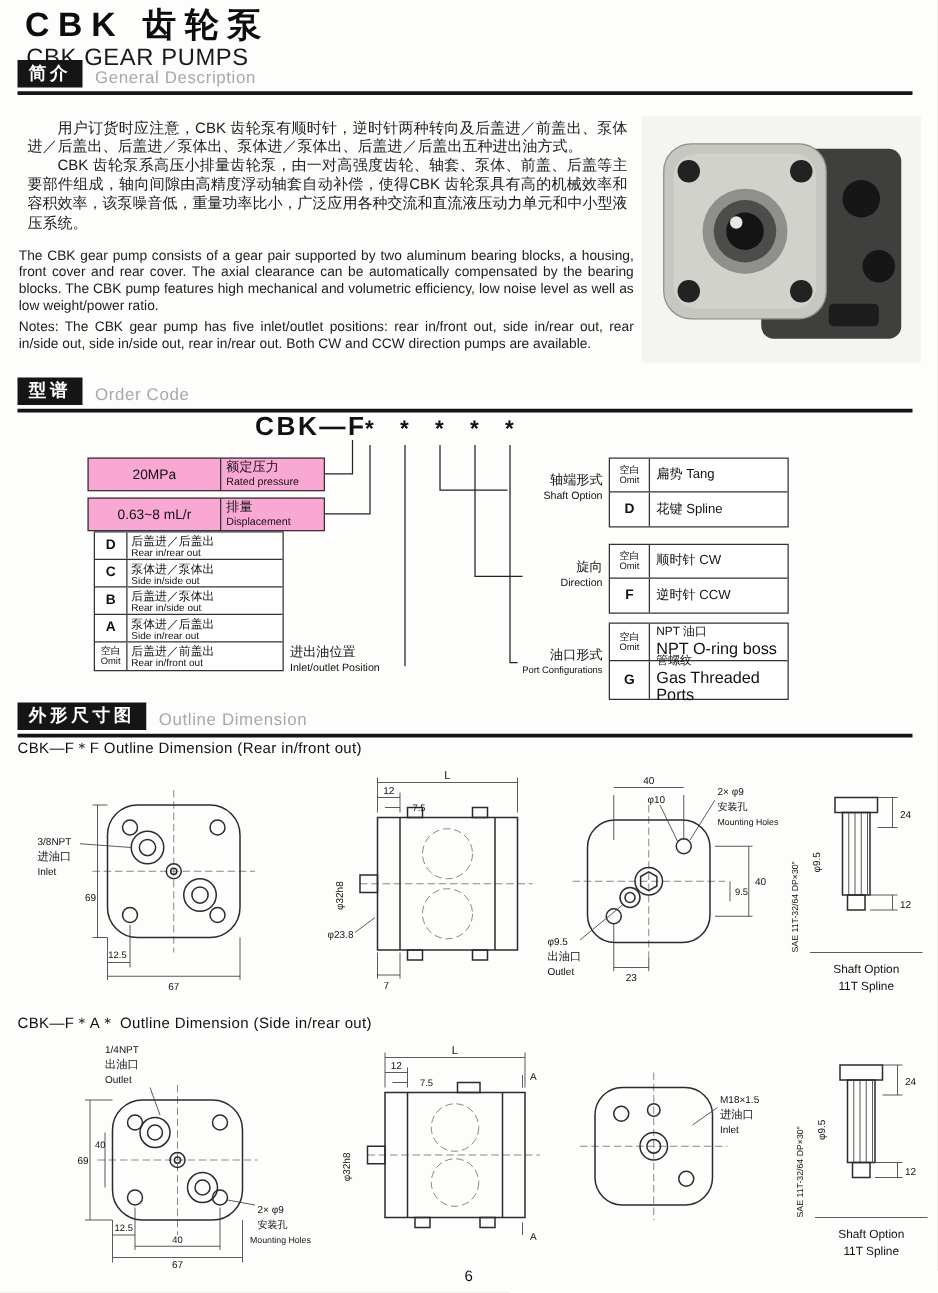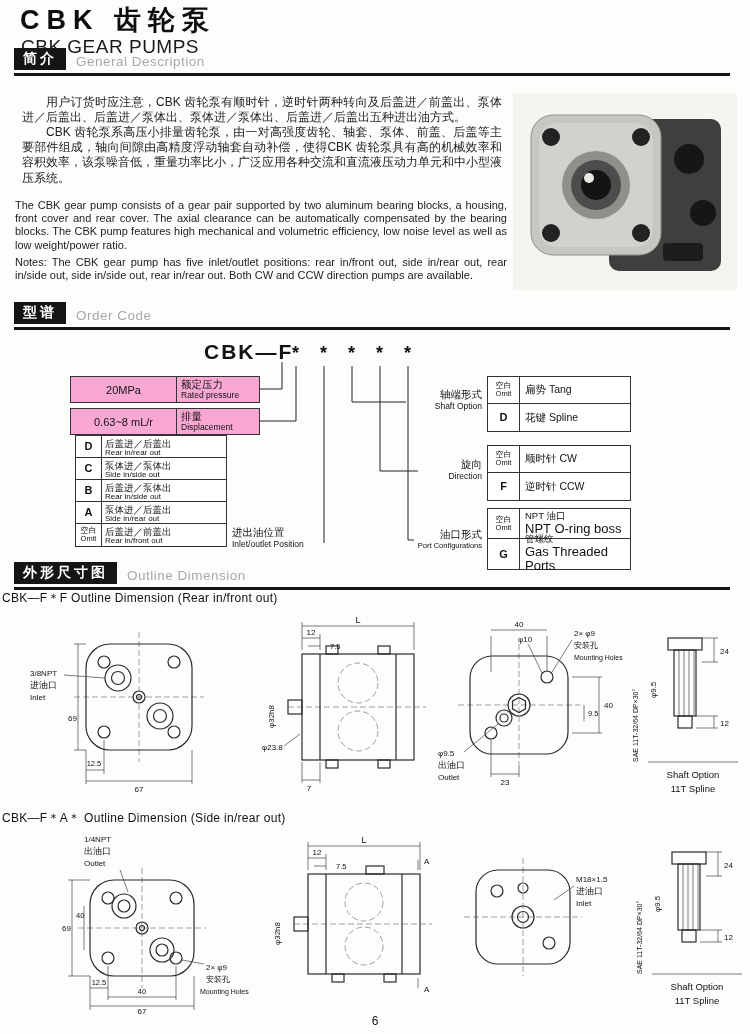--- a/index.html
+++ b/index.html
@@ -14,21 +14,21 @@
   .chip { background:#151515; color:#fff; font-size:14px; font-weight:bold; padding:2px 9px; letter-spacing:3px; line-height:1.25; }
   .sen { color:#a8a8a8; font-size:13.5px; padding-bottom:1px; letter-spacing:.5px; }
 
   .zhblock { position:absolute; left:22px; top:95px; width:480px; font-size:12px; line-height:1.26; text-align:justify; color:#1c1c1c; }
   .zhblock p { text-indent:2em; }
   .enblock { position:absolute; left:15px; top:199px; width:492px; font-size:11px; line-height:1.2; text-align:justify; color:#1c1c1c; }
   .enblock p + p { margin-top:4px; }
 
   .photo { position:absolute; left:513px; top:93px; width:224px; height:197px; }
 
-  .diagram { position:absolute; left:0; top:330px; width:750px; height:228px;margin-top:10px; }
+  .diagram { position:absolute; left:0; top:330px; width:750px; height:228px; }
   .lines { position:absolute; left:0; top:0; }
   .code { position:absolute; left:204px; top:0; font-size:21px; font-weight:bold; letter-spacing:2px; }
   .stars { position:absolute; left:292px; top:3px; display:flex; gap:21px; font-size:18px; font-weight:bold; }
 
   .kv { position:absolute; display:flex; border:1px solid #333; background:#f9a8d4; width:190px; height:27px; }
   .kvv { width:106px; display:flex; align-items:center; justify-content:center; border-right:1px solid #333; font-size:11px; }
   .kvl { flex:1; display:flex; flex-direction:column; justify-content:center; padding:1px 4px; line-height:1.1; }
   .zlab { font-size:10.5px; }
   .elab { font-size:8.5px; }
 
@@ -50,21 +50,21 @@
   .rc2 { flex:1; display:flex; flex-direction:column; justify-content:center; padding:0 5px; line-height:1.12; font-size:10.5px; }
   .rc2 .e { font-size:13px; }
 
   .rlab { position:absolute; text-align:right; line-height:1.2; white-space:nowrap; }
   .rlab .z { font-size:10.5px; }
   .rlab .e { font-size:8.5px; }
   .poslab { position:absolute; line-height:1.25; white-space:nowrap; }
   .poslab .z { font-size:10.5px; }
   .poslab .e { font-size:8.5px; }
 
-  .dwg-title { position:absolute; left:2px; font-size:12px; color:#111; letter-spacing:.3px; }
+  .dwg-title { position:absolute; left:14px; font-size:12px; color:#111; letter-spacing:.3px; }
   .dwg { position:absolute; left:0; width:750px; }
   .dwg svg { position:absolute; overflow:visible; }
   svg text { font-family:"Liberation Sans", sans-serif; fill:#111; font-size:8.5px; }
   .t7 { font-size:7px; } .t75 { font-size:7.5px; } .t8 { font-size:8px; } .t9 { font-size:9px; }
   .mid { text-anchor:middle; }
   .ol { fill:none; stroke:#2b2b2b; stroke-width:1.2; }
   .thin { fill:none; stroke:#444; stroke-width:0.7; }
   .dash { fill:none; stroke:#777; stroke-width:0.7; stroke-dasharray:6 3; }
   .cap { font-size:9.5px; }
 

